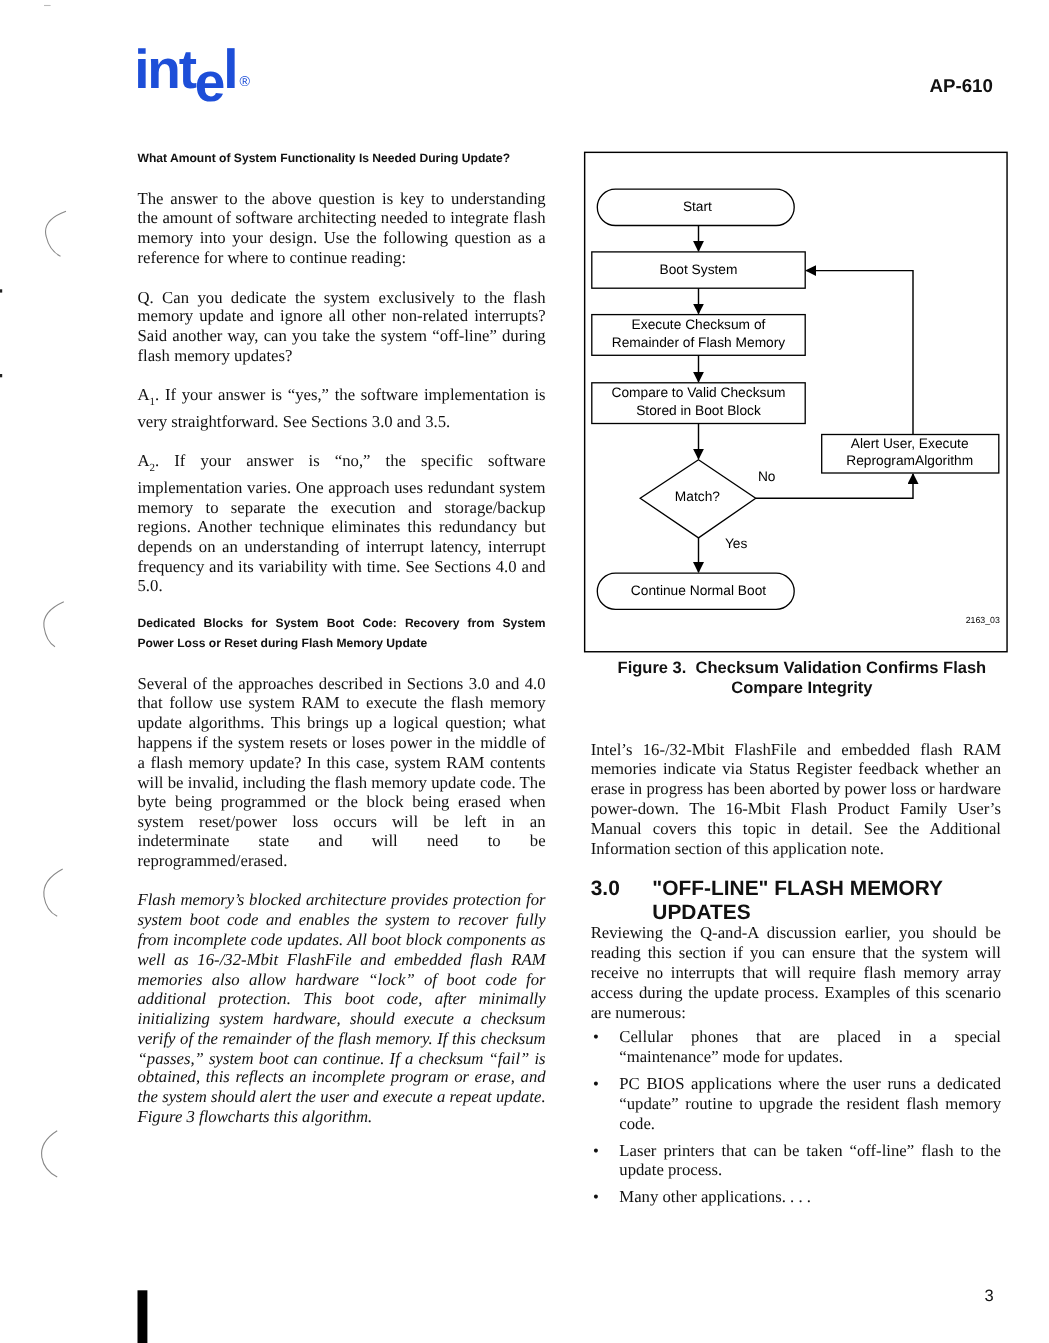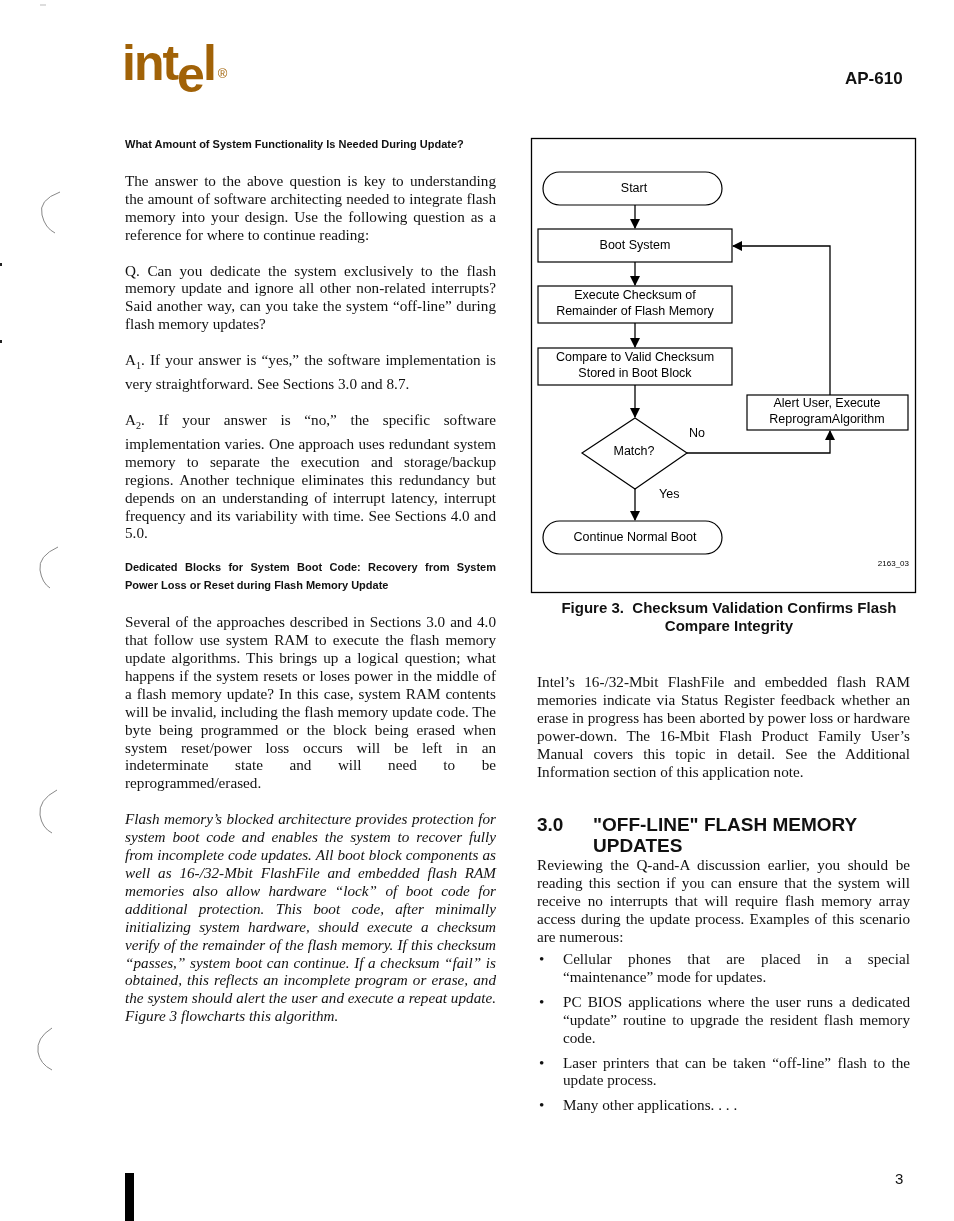--- a/index.html
+++ b/index.html
@@ -1,18 +1,18 @@
 <!DOCTYPE html>
 <html><head>
 <meta charset="utf-8">
 <style>
   html, body { margin:0; padding:0; background:#ffffff; }
   body { width:954px; height:1221px; position:relative; overflow:hidden; color:#111; }
   .abs { position:absolute; }
-  .logo { left:122px; top:38px; font-family:"Liberation Sans", sans-serif; font-weight:bold; font-size:50px; letter-spacing:-2px; color:#a16207; line-height:1; }
+  .logo { left:122px; top:38px; font-family:"Liberation Sans", sans-serif; font-weight:bold; font-size:50px; letter-spacing:-2px; color:#1d4ed8; line-height:1; }
   .logo .e { display:inline-block; transform:translateY(12px); }
   .logo .reg { font-size:13px; font-weight:normal; letter-spacing:0; margin-left:3px; vertical-align:2px; }
   .docnum { left:845px; top:69px; font-family:"Liberation Sans", sans-serif; font-weight:bold; font-size:17px; }
   .col { font-family:"Liberation Serif", serif; font-size:15.2px; line-height:17.9px; text-align:justify; }
   .col p { margin:0; }
   .h3 { font-family:"Liberation Sans", sans-serif; font-weight:bold; font-size:11px; line-height:17.9px; text-align:justify; }
   .justify-last { text-align-last:justify; }
   .sec-num { font-family:"Liberation Sans", sans-serif; font-weight:bold; font-size:19px; line-height:21px; }
   .sec-title { font-family:"Liberation Sans", sans-serif; font-weight:bold; font-size:19px; line-height:21px; }
   ul.bullets { list-style:none; margin:0; padding:0; }
@@ -44,21 +44,21 @@
 
 <div class="abs" style="left:125px; top:136px; width:371px;">
   <div class="h3 justify-last" style="text-align-last:left;">What Amount of System Functionality Is Needed During Update?</div>
   <div class="col" style="margin-top:18px;">
     <p>The answer to the above question is key to understanding the amount of software architecting needed to integrate flash memory into your design. Use the following question as a reference for where to continue reading:</p>
   </div>
   <div class="col" style="margin-top:18px;">
     <p>Q. Can you dedicate the system exclusively to the flash memory update and ignore all other non-related interrupts? Said another way, can you take the system “off-line” during flash memory updates?</p>
   </div>
   <div class="col" style="margin-top:18px;">
-    <p><span>A</span><sub style="font-size:10px;">1</sub><span>. If your answer is “yes,” the software implementation is very straightforward. See Sections 3.0 and 8.7.</span></p>
+    <p><span>A</span><sub style="font-size:10px;">1</sub><span>. If your answer is “yes,” the software implementation is very straightforward. See Sections 3.0 and 3.5.</span></p>
   </div>
   <div class="col" style="margin-top:18px;">
     <p><span>A</span><sub style="font-size:10px;">2</sub><span>. If your answer is “no,” the specific software implementation varies. One approach uses redundant system memory to separate the execution and storage/backup regions. Another technique eliminates this redundancy but depends on an understanding of interrupt latency, interrupt frequency and its variability with time. See Sections 4.0 and 5.0.</span></p>
   </div>
   <div class="h3" style="margin-top:17px;">Dedicated Blocks for System Boot Code: Recovery from System Power Loss or Reset during Flash Memory Update</div>
   <div class="col" style="margin-top:18px;">
     <p>Several of the approaches described in Sections 3.0 and 4.0 that follow use system RAM to execute the flash memory update algorithms. This brings up a logical question; what happens if the system resets or loses power in the middle of a flash memory update? In this case, system RAM contents will be invalid, including the flash memory update code. The byte being programmed or the block being erased when system reset/power loss occurs will be left in an indeterminate state and will need to be reprogrammed/erased.</p>
   </div>
   <div class="col" style="margin-top:18px;font-style:italic;">
     <p>Flash memory’s blocked architecture provides protection for system boot code and enables the system to recover fully from incomplete code updates. All boot block components as well as 16-/32-Mbit FlashFile and embedded flash RAM memories also allow hardware “lock” of boot code for additional protection. This boot code, after minimally initializing system hardware, should execute a checksum verify of the remainder of the flash memory. If this checksum “passes,” system boot can continue. If a checksum “fail” is obtained, this reflects an incomplete program or erase, and the system should alert the user and execute a repeat update. Figure 3 flowcharts this algorithm.</p>
@@ -129,21 +129,21 @@
 
 <div class="abs fig-caption" style="left:537px; top:599px; width:384px;">
   <div style="white-space:pre;">Figure 3.  Checksum Validation Confirms Flash</div>
   <div>Compare Integrity</div>
 </div>
 
 <div class="abs" style="left:537px; top:673px; width:373px;">
   <div class="col">
     <p>Intel’s 16-/32-Mbit FlashFile and embedded flash RAM memories indicate via Status Register feedback whether an erase in progress has been aborted by power loss or hardware power-down. The 16-Mbit Flash Product Family User’s Manual covers this topic in detail. See the Additional Information section of this application note.</p>
   </div>
-  <div style="display:flex; margin-top:34px;">
+  <div style="display:flex; margin-top:18px;">
     <div class="sec-num" style="width:56px;">3.0</div>
     <div class="sec-title">
       <div>"OFF-LINE" FLASH MEMORY</div>
       <div>UPDATES</div>
     </div>
   </div>
   <div class="col" style="">
     <p>Reviewing the Q-and-A discussion earlier, you should be reading this section if you can ensure that the system will receive no interrupts that will require flash memory array access during the update process. Examples of this scenario are numerous:</p>
   </div>
   <ul class="bullets col" style="margin-top:4px;">

